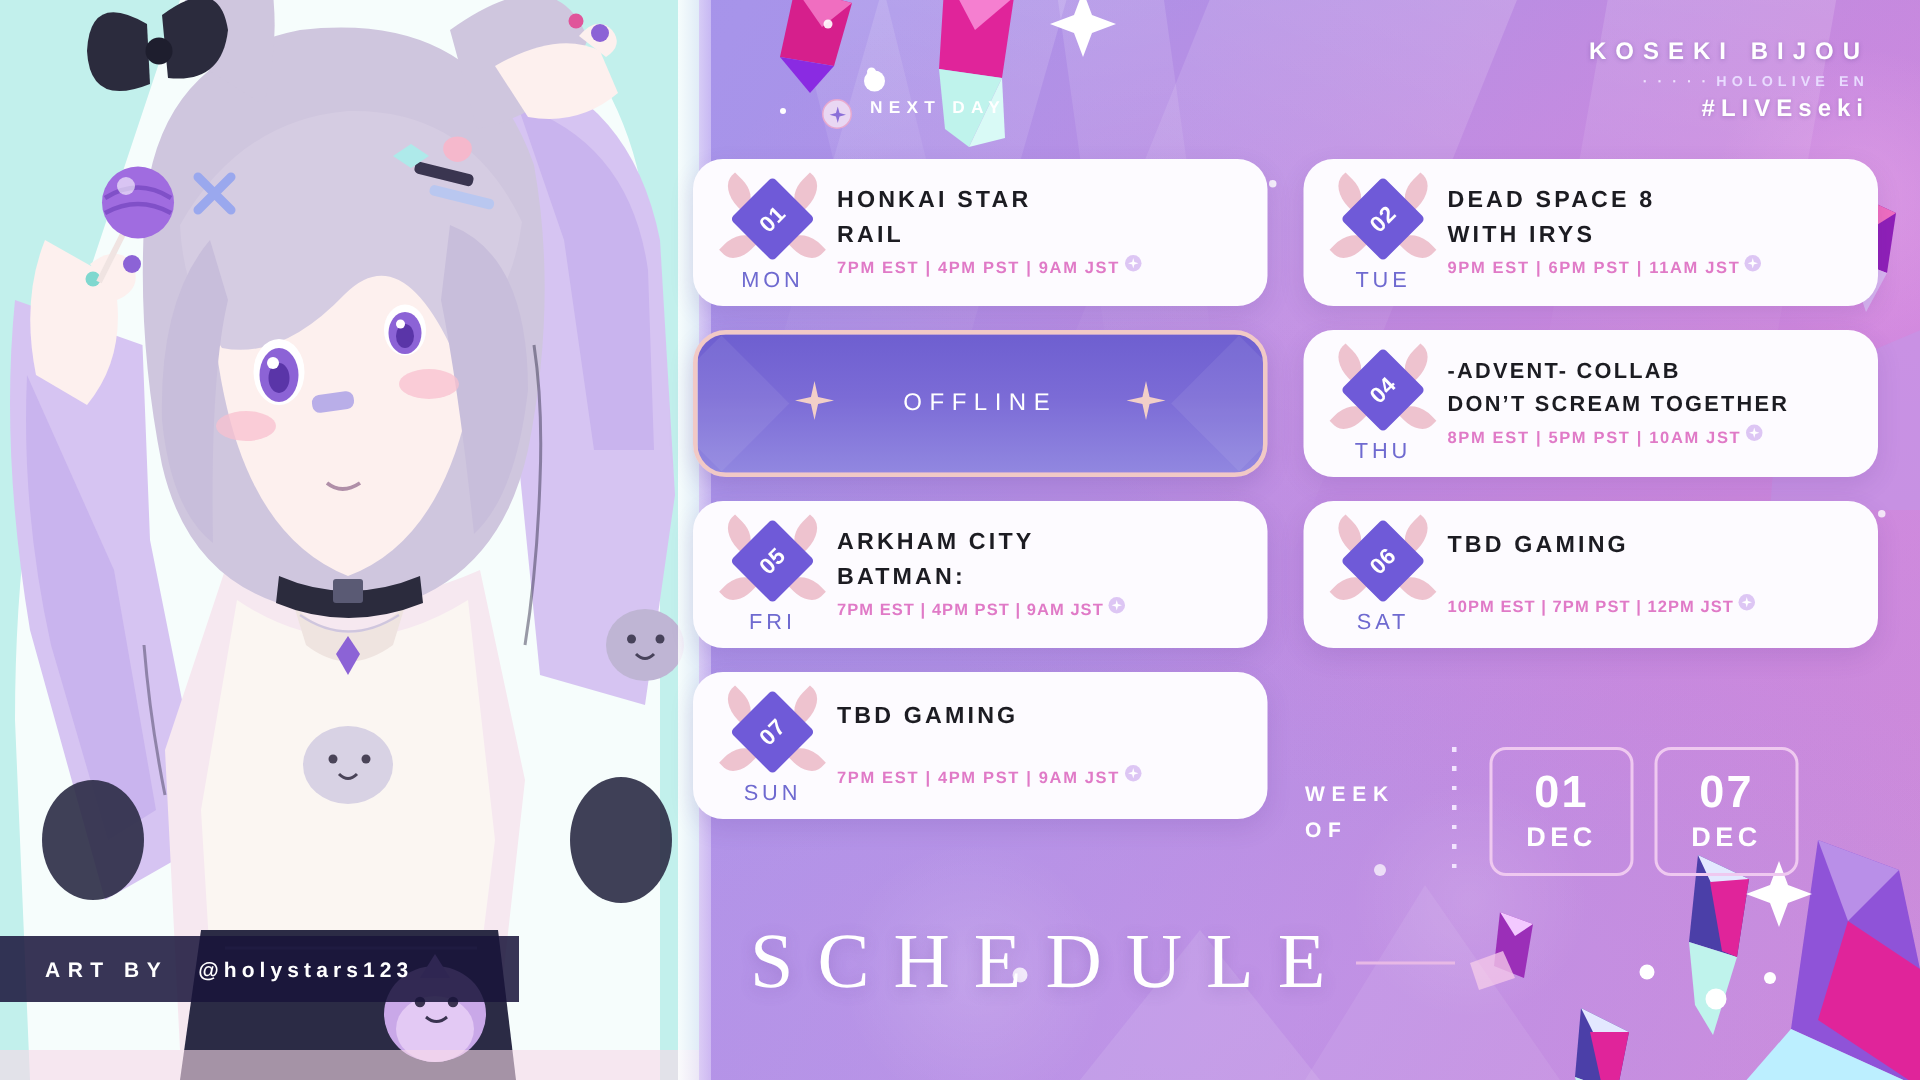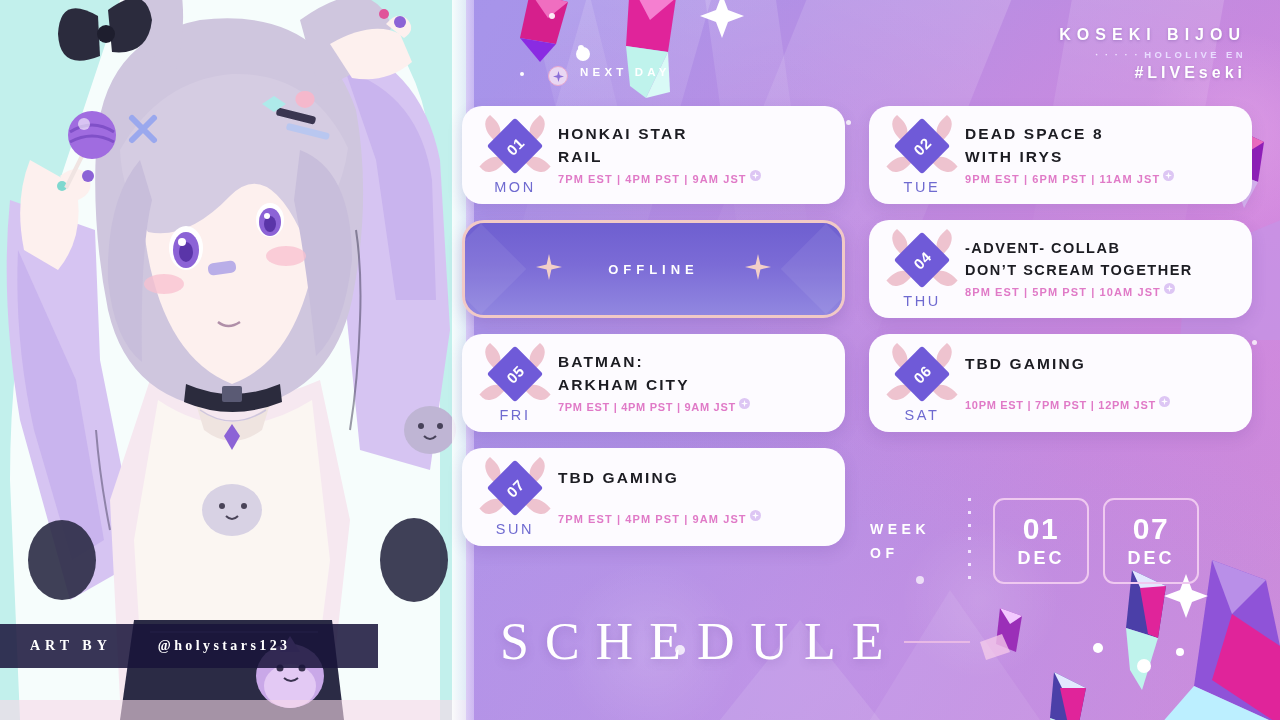--- a/index.html
+++ b/index.html
@@ -135,21 +135,21 @@
     box-shadow:0 6px 16px rgba(86,52,140,.2);
     overflow:hidden;
   }
   .offline::before, .offline::after {
     content:""; position:absolute; top:50%; width:64px; height:64px;
     background:rgba(255,255,255,.07); transform:translateY(-50%) rotate(45deg);
   }
   .offline::before { left:-16px; }
   .offline::after  { right:-16px; }
   .offline-label {
-    font-size:13px; font-weight:700; letter-spacing:5px; color:#ffffff; z-index:2;
+    font-size:16px; font-weight:400; letter-spacing:5px; color:#ffffff; z-index:2;
   }
 
   
   .weekof {
     position:absolute; left:870px; top:498px; display:flex; align-items:center; z-index:25;
   }
   .weekof-text {
     font-size:14px; font-weight:700; letter-spacing:4.5px; color:#ffffff;
     line-height:1.75; width:92px;
   }
@@ -175,23 +175,23 @@
   }
   .schedule {
     font-family:"Liberation Serif", serif;
     font-size:52px; letter-spacing:16px; color:#ffffff;
     text-shadow:0 2px 10px rgba(110,70,160,.3);
   }
   .schedule-rule { width:66px; height:2px; background:#e8b9e6; margin-left:4px; }
 
   
   .artby {
-    position:absolute; left:0; top:624px; width:378px; height:44px;
+    position:absolute; left:0; top:624px; width:346px; height:44px;
     background:rgba(24,20,58,.86);
-    display:flex; align-items:center; padding-left:30px; gap:46px; z-index:40;font-family:Liberation Serif, serif;
+    display:flex; align-items:center; padding-left:30px; gap:20px; z-index:40;
   }
   .artby-label { font-size:14px; font-weight:700; letter-spacing:5px; color:#ffffff; }
   .artby-handle { font-size:14px; font-weight:700; letter-spacing:3.4px; color:#ffffff;text-align:center; }
 
   
   .deco { position:absolute; z-index:10; pointer-events:none; }
   .dot { position:absolute; border-radius:50%; background:#ffffff; z-index:12; }
 </style>
 </head>
 <body>
@@ -489,22 +489,22 @@
             <span class="petal p-tl"></span>
             <span class="petal p-tr"></span>
             <span class="petal p-bl"></span>
             <span class="petal p-br"></span>
             <span class="diamond"></span>
             <span class="diamond-num">05</span>
           </div>
           <div class="dayname">FRI</div>
         </div>
         <div class="card-body">
+          <div class="title-line">ARKHAM CITY</div>
           <div class="title-line">BATMAN:</div>
-          <div class="title-line">ARKHAM CITY</div>
           <div class="times tight">
               <span>7PM EST |  4PM PST |  9AM JST</span>
               <span class="star-sup">
                 <svg width="7" height="7" viewBox="0 0 12 12">
                   <polygon points="6,0 7.3,4.7 12,6 7.3,7.3 6,12 4.7,7.3 0,6 4.7,4.7" fill="#ffffff"></polygon>
                 </svg>
               </span>
             </div>
         </div>
       </div>

